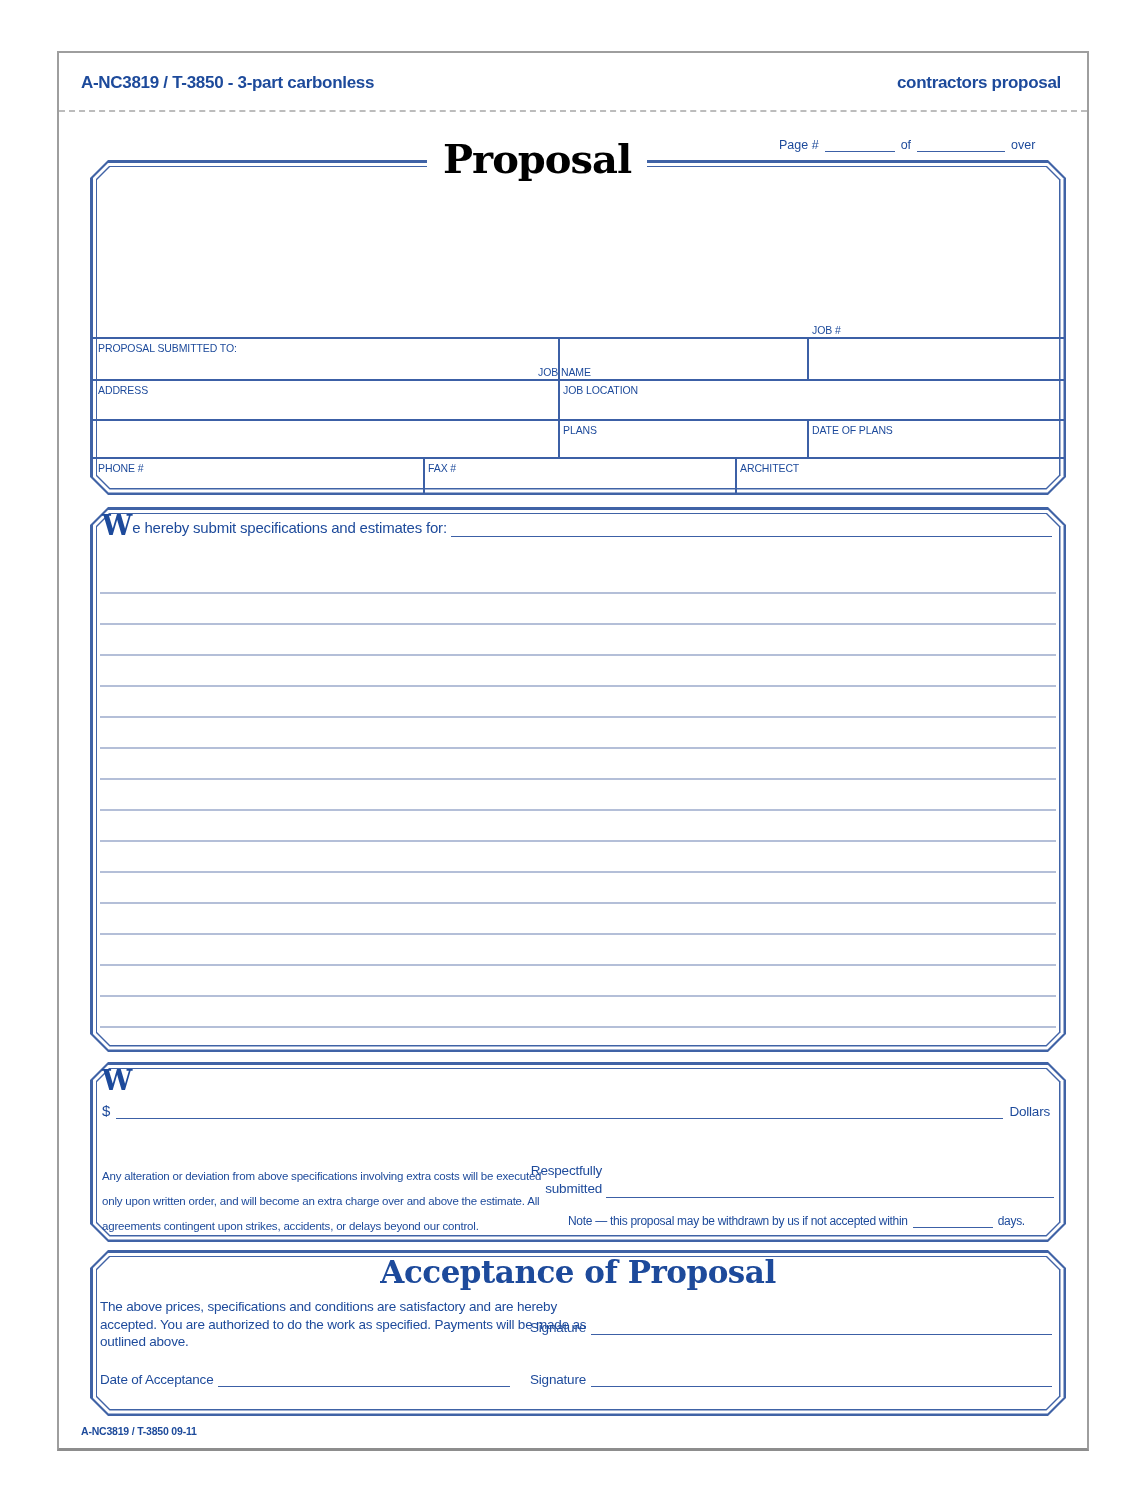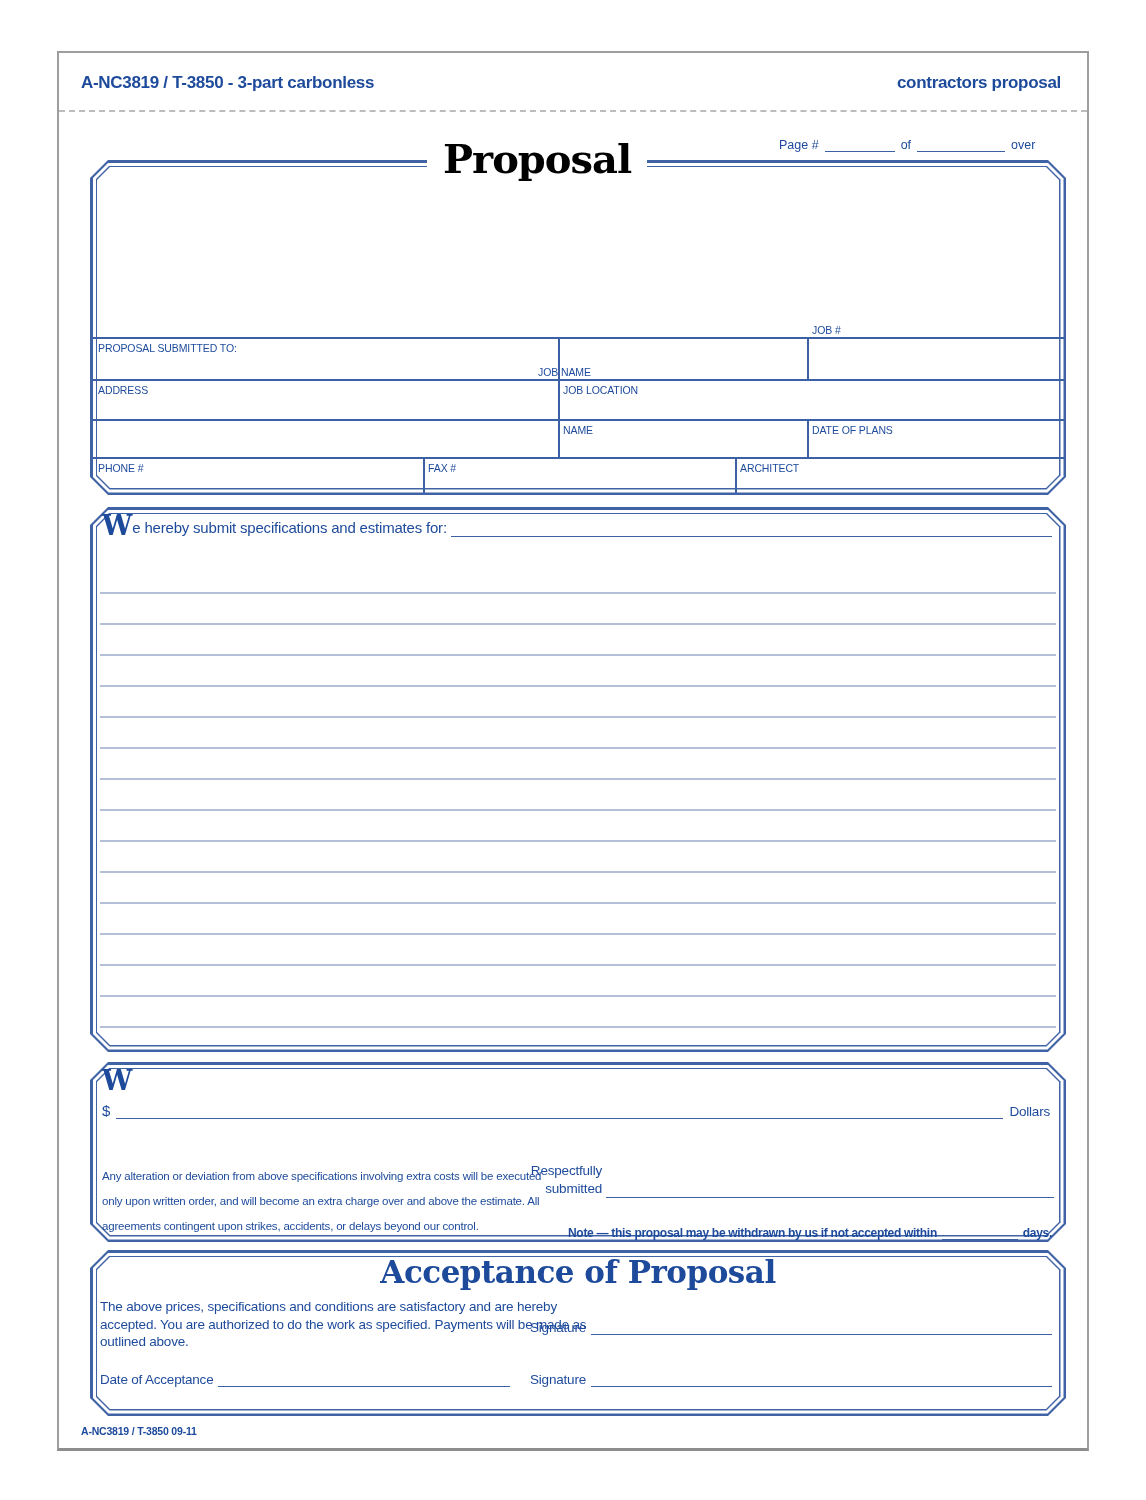--- a/index.html
+++ b/index.html
@@ -83,21 +83,21 @@
      <div class="gridline" style="left:717px;top:177px;width:2px;height:42px;"></div>
      <div class="gridline" style="left:717px;top:259px;width:2px;height:38px;"></div>
      <div class="gridline" style="left:333px;top:297px;width:2px;height:36px;"></div>
      <div class="gridline" style="left:645px;top:297px;width:2px;height:36px;"></div>
 
      <div class="cell-label" style="left:8px;top:182px;">PROPOSAL SUBMITTED TO:</div>
      <div class="cell-label" style="left:448px;top:182px;margin-top:24px;">JOB NAME</div>
      <div class="cell-label" style="left:722px;top:164px;">JOB #</div>
      <div class="cell-label" style="left:8px;top:224px;">ADDRESS</div>
      <div class="cell-label" style="left:473px;top:224px;">JOB LOCATION</div>
-     <div class="cell-label" style="left:473px;top:264px;">NAME</div>
+     <div class="cell-label" style="left:473px;top:264px;">PLANS</div>
      <div class="cell-label" style="left:722px;top:264px;">DATE OF PLANS</div>
      <div class="cell-label" style="left:8px;top:302px;">PHONE #</div>
      <div class="cell-label" style="left:338px;top:302px;">FAX #</div>
      <div class="cell-label" style="left:650px;top:302px;">ARCHITECT</div>
    </div>
 
    <div class="dbox" style="left:31px;top:454px;width:976px;height:545px;">
      <div class="m1"></div>
         <div class="m2"></div>
         <div class="m3"></div>
@@ -126,21 +126,21 @@
        <span class="small">Dollars</span>
      </div>
      <div class="fineprint" style="left:12px;top:102px;width:450px;">Any alteration or deviation from above specifications involving extra costs will be executed only upon written order, and will become an extra charge over and above the estimate.  All agreements contingent upon strikes, accidents, or delays beyond our control.</div>
      <div class="flexrow" style="left:376px;right:12px;top:100px;">
        <div class="small" style="width:136px;text-align:right;line-height:18px;">
          <div>Respectfully</div>
          <div>submitted</div>
        </div>
        <span class="blank" style="flex:1;height:14px;margin-left:4px;"></span>
      </div>
-     <div class="flexrow" style="left:478px;right:14px;top:164px;font-size:12px;letter-spacing:-0.3px;font-weight:bold;">
+     <div class="flexrow" style="left:478px;right:14px;top:152px;font-size:12px;letter-spacing:-0.3px;">
        <span style="white-space:nowrap;">Note — this proposal may be withdrawn by us if not accepted within</span>
        <span class="blank" style="width:80px;margin:0 5px;height:13px;"></span>
        <span>days.</span>
      </div>
    </div>
 
    <div class="dbox" style="left:31px;top:1197px;width:976px;height:166px;">
      <div class="m1"></div>
         <div class="m2"></div>
         <div class="m3"></div>

